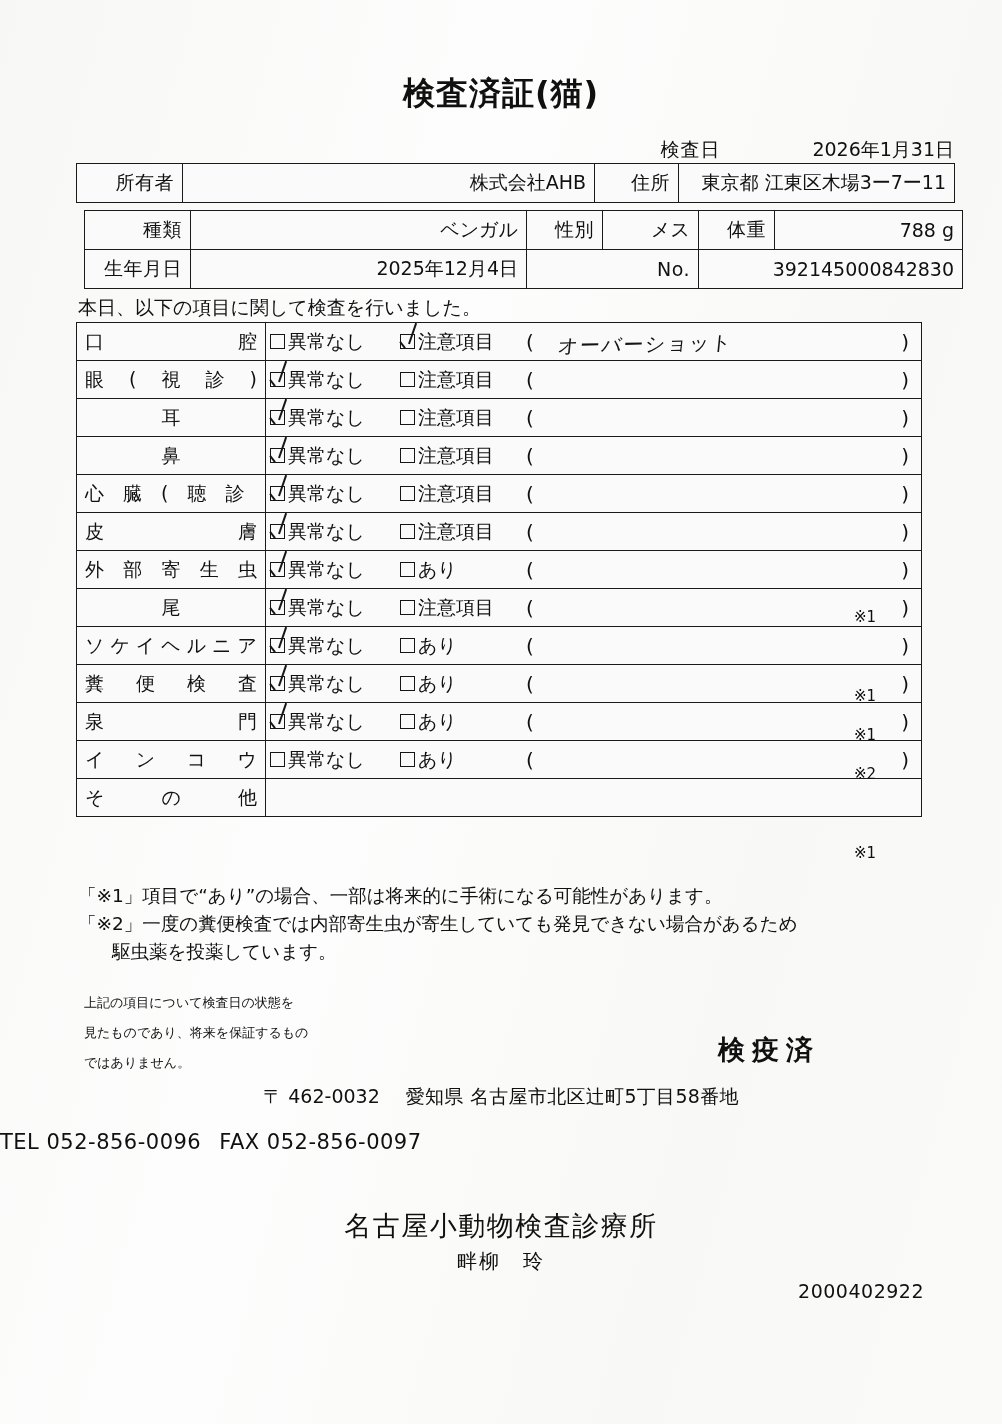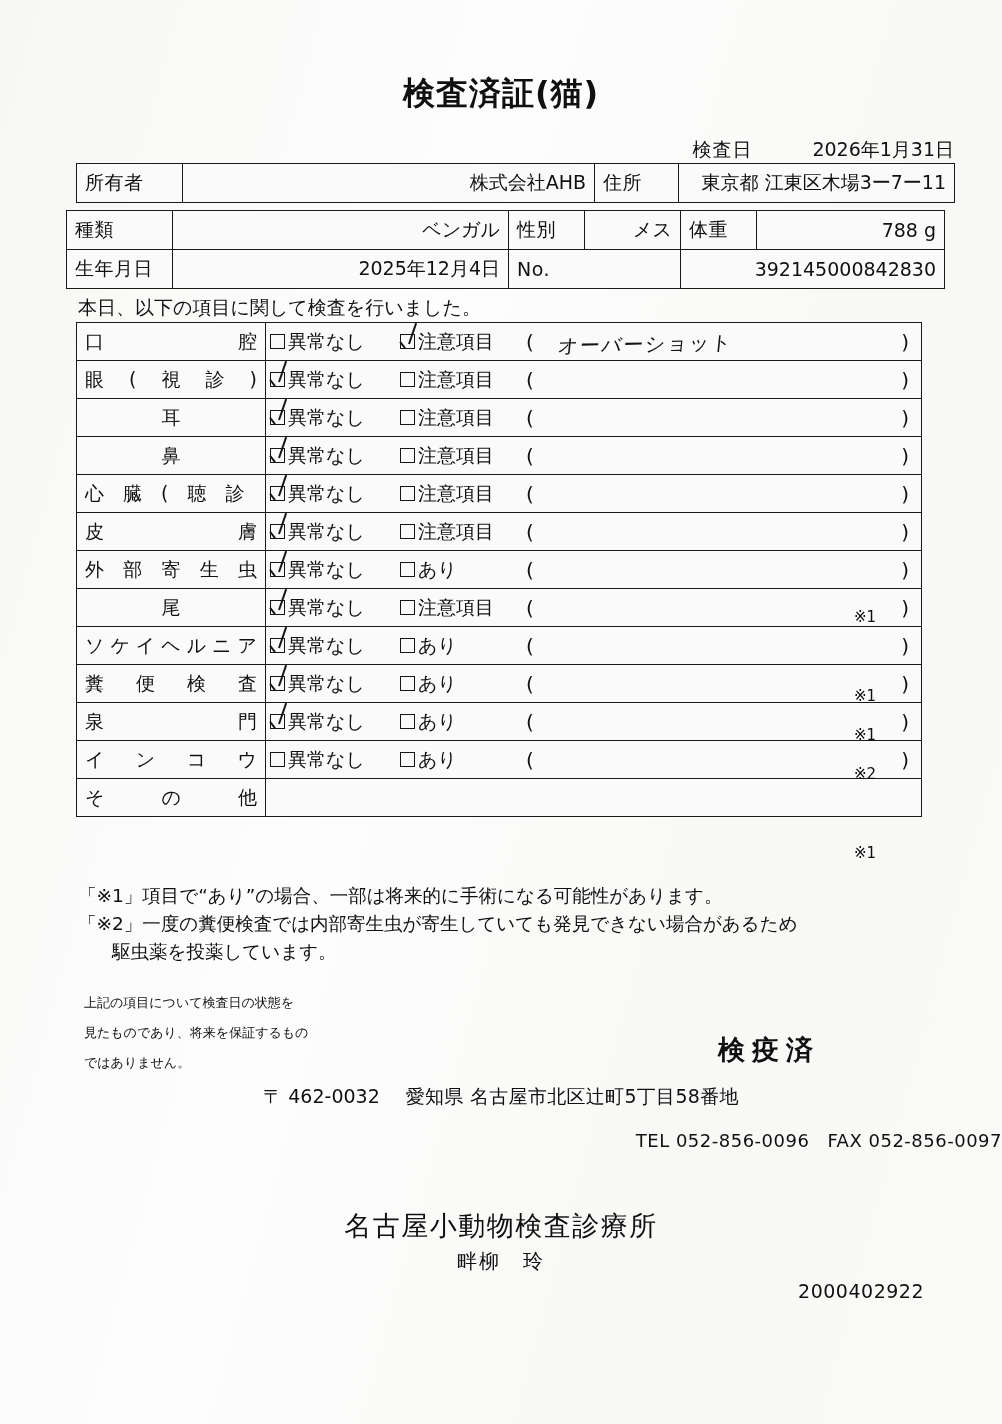--- a/index.html
+++ b/index.html
@@ -42,44 +42,44 @@
     position: absolute;
     top: 133px;
     left: 76px;
     width: 878px;
     height: 30px;
     display: flex;
     align-items: flex-end;
     justify-content: flex-end;
     font-size: 19px;
   }
-  .insp-date-label { margin-right: 60px; letter-spacing: 1px; }
+  .insp-date-label { margin-right: 92px; letter-spacing: 1px; }
   .insp-date-value { letter-spacing: 0px; }
 
   table.tbl {
     position: absolute;
     border-collapse: collapse;
     table-layout: fixed;
   }
   table.tbl td {
     border: 1.6px solid #1a1a1a;
     font-size: 19px;
     padding: 0 8px;
     height: 38px;
     vertical-align: middle;
     background: #fafafa;
   }
-  .lbl { text-align: left; letter-spacing: 0.5px; }
+  .lbl { text-align: right; letter-spacing: 0.5px; }
   .val { text-align: right; }
   .val-r { text-align: right; }
 
   
   #owner-table { top: 163px; left: 76px; }
   
-  #animal-table { top: 210px; left: 66px; border-radius: 22px; }
+  #animal-table { top: 210px; left: 84px; border-radius: 22px; }
 
   .note-line {
     position: absolute;
     top: 295px;
     left: 78px;
     font-size: 19px;
   }
 
   
   #checklist {
@@ -225,22 +225,22 @@
     font-size: 19px;
     letter-spacing: 0.3px;
   }
   .addr-line .zip { letter-spacing: 0; }
   .addr-line .sp { display: inline-block; width: 26px; }
   .tel-line {
     position: absolute;
     top: 1130px;
     left: 0;
     width: 1002px;
-    text-align: right;
-    font-size: 18px;
+    text-align: left;
+    font-size: 21px;
     letter-spacing: 0.5px;
   }
   .tel-line .sp { display: inline-block; width: 18px; }
 
   .clinic {
     position: absolute;
     top: 1208px;
     left: 0;
     width: 1002px;
     text-align: center;

